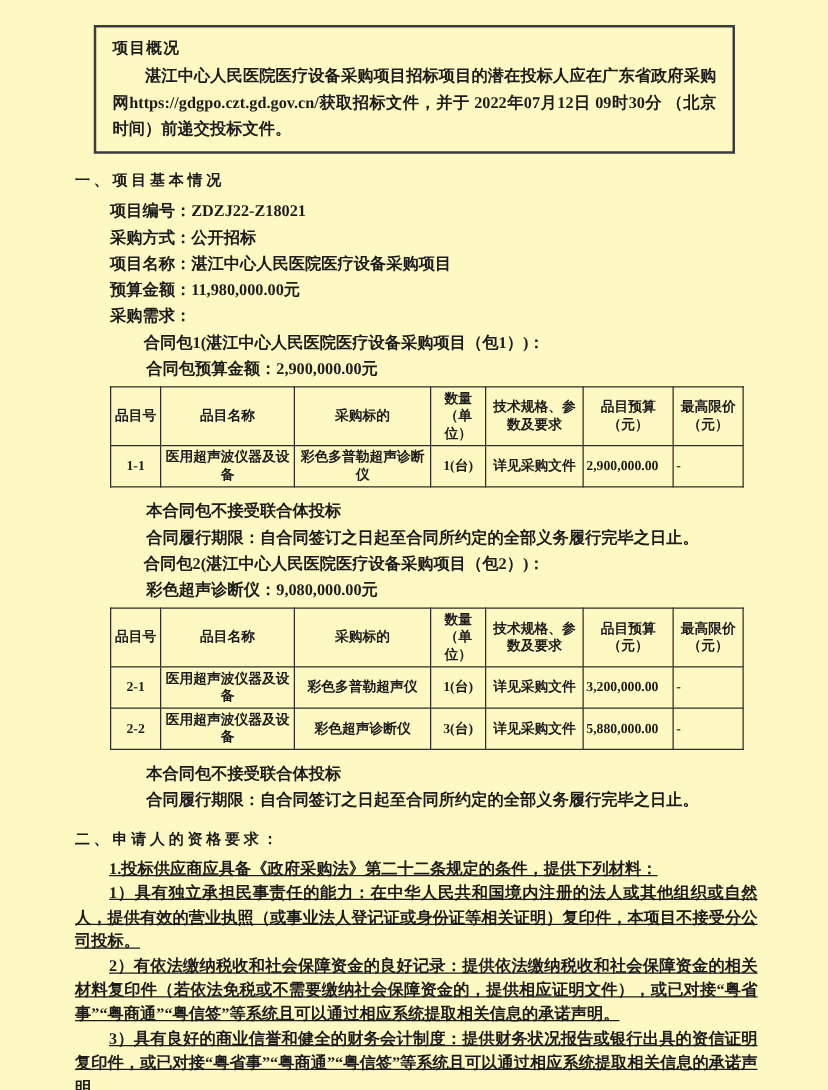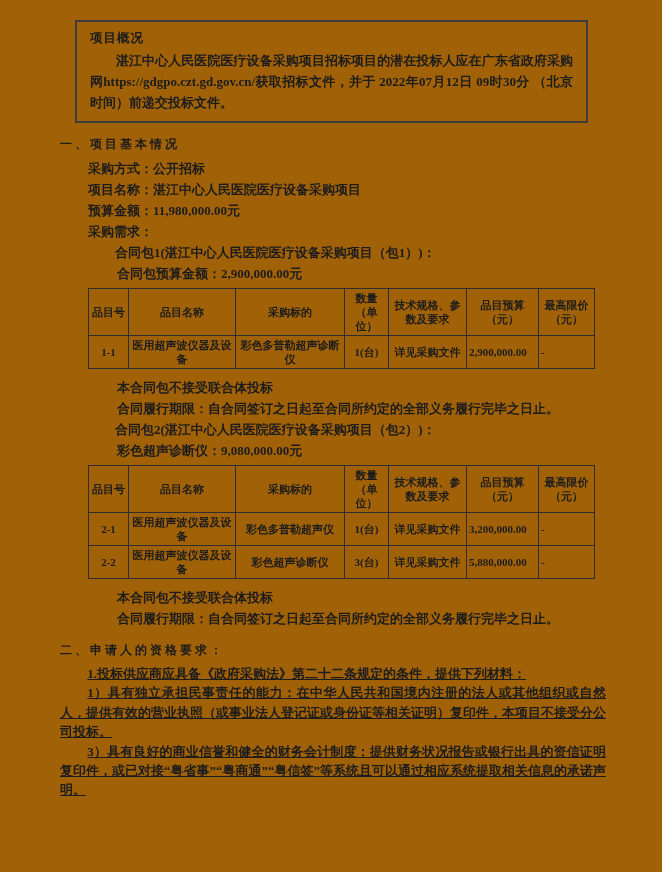--- a/index.html
+++ b/index.html
@@ -1,19 +1,19 @@
 <!DOCTYPE html>
 <html><head>
 <meta charset="utf-8">
 <style>
   html,body{margin:0;padding:0;background:#ffffff;}
   .page{
     position:relative;
     width:662px;height:872px;
-    background:#a16207;
+    background:#fef9c3;
     color:#1c1c1c;
     font-family:"Liberation Serif","DejaVu Serif",serif;
     font-weight:600;
     font-size:13px;
     box-sizing:border-box;
     padding:20px 56px 0 60px;
     overflow:hidden;
   }
   
   .overview-box{
@@ -91,20 +91,21 @@
 
 <div class="page">
 
   <div class="overview-box">
     <div class="overview-title">项目概况</div>
     <div class="overview-body">湛江中心人民医院医疗设备采购项目招标项目的潜在投标人应在广东省政府采购网https://gdgpo.czt.gd.gov.cn/获取招标文件，并于 2022年07月12日 09时30分 （北京时间）前递交投标文件。</div>
   </div>
 
   <div class="section-heading">一、项目基本情况</div>
 
+  <div class="field-line ind2">项目编号：ZDZJ22-Z18021</div>
   <div class="field-line ind2">采购方式：公开招标</div>
   <div class="field-line ind2">项目名称：湛江中心人民医院医疗设备采购项目</div>
   <div class="field-line ind2">预算金额：11,980,000.00元</div>
   <div class="field-line ind2">采购需求：</div>
   <div class="field-line ind4">合同包1(湛江中心人民医院医疗设备采购项目（包1）)：</div>
   <div class="field-line ind4b">合同包预算金额：2,900,000.00元</div>
 
   <table class="items">
     <colgroup>
       <col style="width:40px">
@@ -183,17 +184,18 @@
   </tbody>
     </table>
 
   <div class="field-line ind4b">本合同包不接受联合体投标</div>
   <div class="field-line ind4b">合同履行期限：自合同签订之日起至合同所约定的全部义务履行完毕之日止。</div>
 
   <div class="qual">
     <div class="section-heading">二、申请人的资格要求：</div>
     <p>1.投标供应商应具备《政府采购法》第二十二条规定的条件，提供下列材料：</p>
     <p>1）具有独立承担民事责任的能力：在中华人民共和国境内注册的法人或其他组织或自然人，提供有效的营业执照（或事业法人登记证或身份证等相关证明）复印件，本项目不接受分公司投标。</p>
+    <p>2）有依法缴纳税收和社会保障资金的良好记录：提供依法缴纳税收和社会保障资金的相关材料复印件（若依法免税或不需要缴纳社会保障资金的，提供相应证明文件），或已对接“粤省事”“粤商通”“粤信签”等系统且可以通过相应系统提取相关信息的承诺声明。</p>
     <p>3）具有良好的商业信誉和健全的财务会计制度：提供财务状况报告或银行出具的资信证明复印件，或已对接“粤省事”“粤商通”“粤信签”等系统且可以通过相应系统提取相关信息的承诺声明。</p>
 
   </div>
 
 </div>
 
 </body></html>

